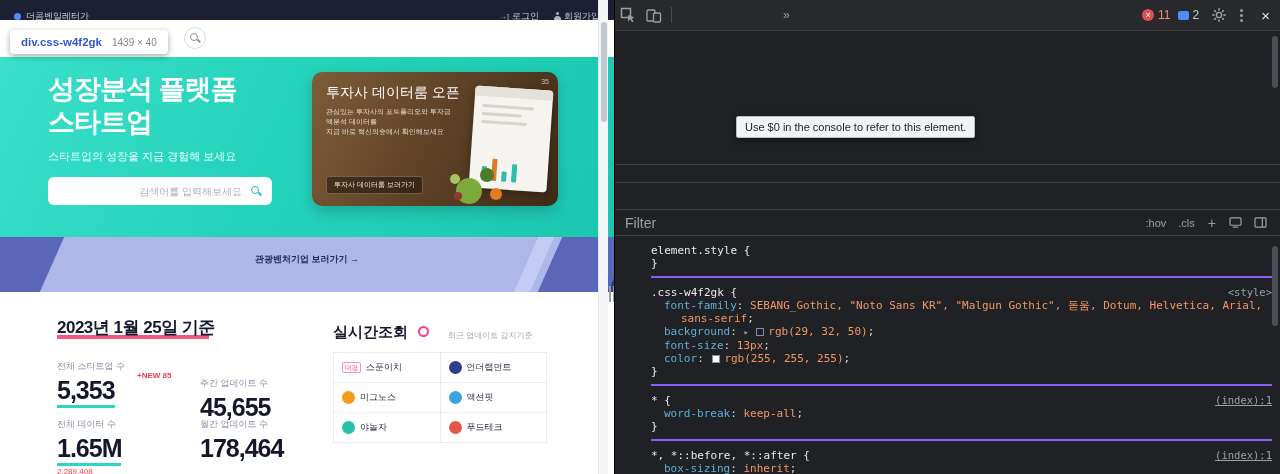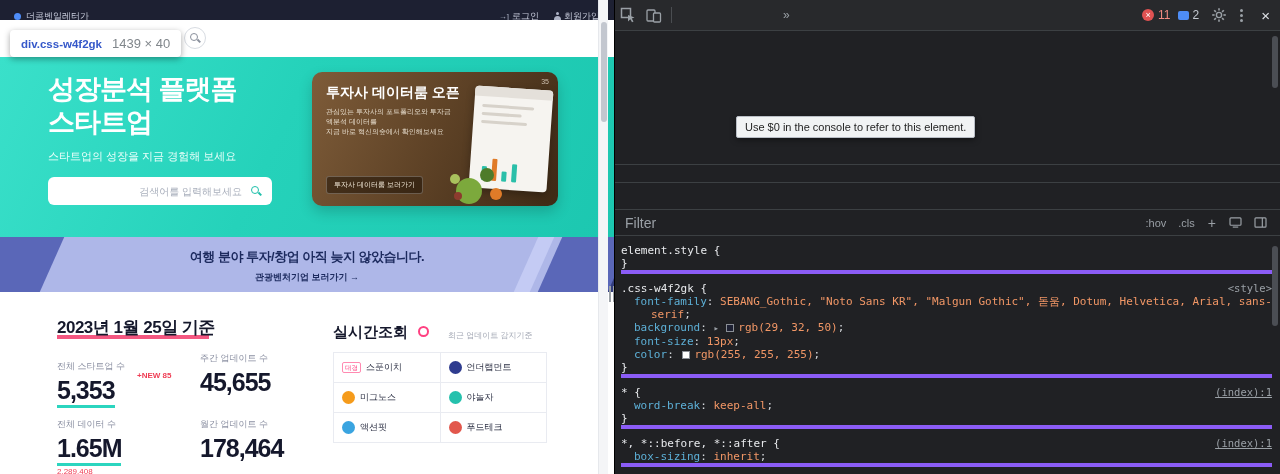--- a/index.html
+++ b/index.html
@@ -21,34 +21,34 @@
   .siteheader{position:absolute;top:20px;left:0;width:100%;height:37px;background:#fff;}
   .search-btn{position:absolute;left:184px;top:7px;width:22px;height:22px;border:1px solid #d8dce2;border-radius:50%;box-sizing:border-box;}
   .mag{position:relative;display:inline-block;width:12px;height:12px;}
   .mag::before{content:"";position:absolute;left:1px;top:1px;width:6px;height:6px;border:1.5px solid #8a909c;border-radius:50%;}
   .mag::after{content:"";position:absolute;left:8px;top:8px;width:4px;height:1.5px;background:#8a909c;transform:rotate(45deg);}
   .search-btn .mag{position:absolute;left:4px;top:4px;}
   .mainnav{position:absolute;left:216px;top:0;height:37px;display:flex;align-items:center;gap:20px;font-size:10px;font-weight:bold;color:#23283f;}
 
   .inspect-tip{position:absolute;left:10px;top:30px;background:#fff;border-radius:4px;box-shadow:0 2px 6px rgba(0,0,0,.35);padding:6px 11px;display:flex;gap:10px;align-items:baseline;z-index:40;font-size:11.5px;white-space:nowrap;}
   .tip-sel{color:#3558c9;font-weight:bold;}
-  .tip-dim{color:#80868b;font-size:13px;}
+  .tip-dim{color:#80868b;font-size:10px;}
 
   .hero{position:absolute;top:57px;left:0;width:100%;height:180px;background:linear-gradient(115deg,#3ae0ca 0%,#25d2ba 45%,#1cc7b0 100%);}
   .hero-title{position:absolute;left:48px;top:16px;font-size:27px;line-height:33px;font-weight:800;color:#fff;letter-spacing:-1px;}
   .hero-sub{position:absolute;left:48px;top:92px;font-size:11px;color:#e9fffa;}
   .hero-search{position:absolute;left:48px;top:120px;width:224px;height:28px;background:#fff;border-radius:6px;display:flex;align-items:center;padding:0 10px;box-sizing:border-box;gap:6px;}
   .hero-search input{border:0;outline:0;flex:1;font-size:10px;color:#333;font-family:"Liberation Sans",sans-serif;background:transparent;text-align:right;}
   .hero-search input::placeholder{color:#a8aebb;}
   .mag.teal::before{border-color:#1fc0ab;}
   .mag.teal::after{background:#1fc0ab;}
 
   .promo{position:absolute;left:312px;top:15px;width:246px;height:134px;border-radius:10px;background:linear-gradient(115deg,#7e5c39 0%,#5e4226 50%,#3e2a16 100%);box-shadow:0 6px 14px rgba(0,0,0,.18);overflow:hidden;}
   .promo-badge{position:absolute;right:9px;top:6px;font-size:7px;color:#cdbfae;}
-  .promo-title{position:absolute;left:14px;top:12px;font-size:14px;font-weight:700;color:#fff;}
+  .promo-title{position:absolute;left:14px;top:12px;font-size:14px;font-weight:400;color:#fff;}
   .promo-desc{position:absolute;left:14px;top:35px;font-size:7px;line-height:10px;color:#e6dccc;width:130px;}
   .promo-cta{position:absolute;left:14px;bottom:12px;background:rgba(24,14,4,.5);border:1px solid rgba(255,255,255,.25);border-radius:3px;padding:3px 7px;font-size:7px;color:#f3ead9;}
   .promo-shot{position:absolute;right:8px;top:16px;width:78px;height:102px;background:#f6f4f0;border-radius:4px;transform:rotate(4deg);box-shadow:0 3px 8px rgba(0,0,0,.3);}
   .shot-bar{position:absolute;left:0;top:0;width:100%;height:10px;background:#e4e0da;border-radius:4px 4px 0 0;}
   .shot-line{position:absolute;left:8px;height:3px;background:#d7d2ca;border-radius:2px;}
   .shot-b{position:absolute;bottom:8px;width:5px;background:#2bbfa9;border-radius:1px;}
   .shot-b.o{background:#e07b28;}
   .bubble{position:absolute;border-radius:50%;}
 
   .banner{position:absolute;top:237px;left:0;width:100%;height:55px;background:#aeb7e8;overflow:hidden;}
@@ -65,21 +65,21 @@
   .stats{position:absolute;top:292px;left:0;width:100%;height:182px;background:#fff;}
   .date-title{position:absolute;left:57px;top:24px;font-size:17px;font-weight:800;color:#15182c;letter-spacing:-0.5px;z-index:2;}
   .date-underline{position:absolute;left:57px;top:43px;width:152px;height:4px;background:#f23a6b;opacity:.85;}
   .stat{position:absolute;width:140px;}
   .stat .lbl{font-size:9px;color:#8b90a2;}
   .stat .val{display:inline-block;font-size:25px;font-weight:800;color:#15182c;letter-spacing:-1px;line-height:30px;margin-top:2px;}
   .stat.u .val{border-bottom:3px solid #2bd5bf;}
   .stat .sup{position:absolute;left:80px;top:11px;font-size:8px;font-weight:bold;color:#ef3e55;white-space:nowrap;}
   .stat .sub{font-size:8px;color:#ef3e55;margin-top:1px;}
   .stat .sub:empty,.stat .sup:empty{display:none;}
-  .s1{left:57px;top:68px;} .s2{left:200px;top:60px;} .s3{left:57px;top:126px;} .s4{left:200px;top:126px;}
+  .s1{left:57px;top:68px;} .s2{left:200px;top:85px;} .s3{left:57px;top:126px;} .s4{left:200px;top:126px;}
 
   .rt-title{position:absolute;left:333px;top:31px;font-size:15px;font-weight:800;color:#15182c;}
   .rt-ic{position:absolute;left:418px;top:34px;width:11px;height:11px;border:2px solid #ff4081;border-radius:50%;box-sizing:border-box;}
   .rt-sub{position:absolute;left:448px;top:38px;font-size:8px;color:#a3a8b4;}
   .rt-grid{position:absolute;left:333px;top:60px;width:212px;display:grid;grid-template-columns:1fr 1fr;gap:1px;background:#e9ebf1;border:1px solid #e9ebf1;}
   .cell{background:#fff;display:flex;align-items:center;gap:5px;padding:0 8px;font-size:9px;color:#2c3044;height:29px;box-sizing:border-box;}
   .cell .dot{width:13px;height:13px;border-radius:50%;flex:none;}
   .cell .badge{font-size:6.5px;color:#ff4081;border:1px solid #ff8ab1;border-radius:2px;padding:0 2px;line-height:9px;flex:none;}
   .cell .badge:empty{display:none;}
 
@@ -116,21 +116,21 @@
   .ptab{padding:0 9px;height:100%;display:flex;align-items:center;white-space:nowrap;}
 
   .dt-filter{height:26px;display:flex;align-items:center;padding:0 8px;border-bottom:1px solid #3c4043;color:#9aa0a6;font-size:12px;box-sizing:border-box;gap:2px;}
   .filter-input{flex:1;background:transparent;border:0;outline:0;color:#8b5cf6;font-size:14px;font-family:"Liberation Sans",sans-serif;}
   .filter-input::placeholder{color:#9aa0a6;}
   .f-act{margin:0 5px;font-size:11px;white-space:nowrap;}
   .f-plus{font-size:14px;margin:0 6px;}
   .f-ic{width:13px;height:11px;margin:0 5px;flex:none;}
 
   .dt-styles{height:239px;overflow:hidden;font-family:"DejaVu Sans Mono",monospace;font-size:11px;line-height:13px;padding:6px 8px 0 6px;box-sizing:border-box;position:relative;}
-  .rule{padding:2px 0 0;border-bottom:4px solid #8b5cf6;margin-bottom:6px;}
+  .rule{padding:2px 0 6px;border-bottom:2px solid #8b5cf6;margin-bottom:6px;margin-left:30px;}
   .rule-head{display:flex;color:#e8eaed;}
   .sel{color:#e8eaed;}
   .brace{color:#e8eaed;white-space:pre;}
   .link{margin-left:auto;color:#9aa0a6;font-size:10.5px;}
   .link.underline{text-decoration:underline;}
   .link:empty{display:none;}
   .prop{padding-left:30px;text-indent:-17px;color:#d5d8dc;}
   .pname{color:#5db0d7;} .pval{color:#f29766;} .punc{color:#d5d8dc;}
   .parrow{color:#9aa0a6;font-size:9px;}
   .parrow:empty{display:none;}
@@ -220,21 +220,20 @@
       </div>
     </div>
 
     <div class="banner">
       <div class="wedge w2"></div>
       <div class="wedge w1"></div>
       <div class="wedge w5"></div>
       <div class="wedge w3"></div>
       <div class="wedge w4"></div>
       <div class="banner-text">
-        <div class="banner-title">여행 분야 투자/창업 아직 늦지 않았습니다.</div>
         <div class="banner-link">관광벤처기업 보러가기 →</div>
       </div>
     </div>
 
     <div class="stats">
       <div class="date-underline"></div>
       <div class="date-title">2023년 1월 25일 기준</div>
 
       <div class="stat u s1">
         <div class="lbl">전체 스타트업 수</div>
@@ -269,28 +268,28 @@
             <span class="dot" style="background:#2f3c8f"></span>
 
             <span>언더랩먼트</span>
           </div>
           <div class="cell">
             <span class="dot" style="background:#f59b1b"></span>
 
             <span>미그노스</span>
           </div>
           <div class="cell">
+            <span class="dot" style="background:#3aa4e0"></span>
+
+            <span>액션핏</span>
+          </div>
+          <div class="cell">
             <span class="dot" style="background:#25c1ad"></span>
 
             <span>야놀자</span>
-          </div>
-          <div class="cell">
-            <span class="dot" style="background:#3aa4e0"></span>
-
-            <span>액션핏</span>
           </div>
           <div class="cell">
             <span class="dot" style="background:#e2574c"></span>
 
             <span>푸드테크</span>
           </div>
         </div>
     </div>
 
     <div class="page-scroll">

